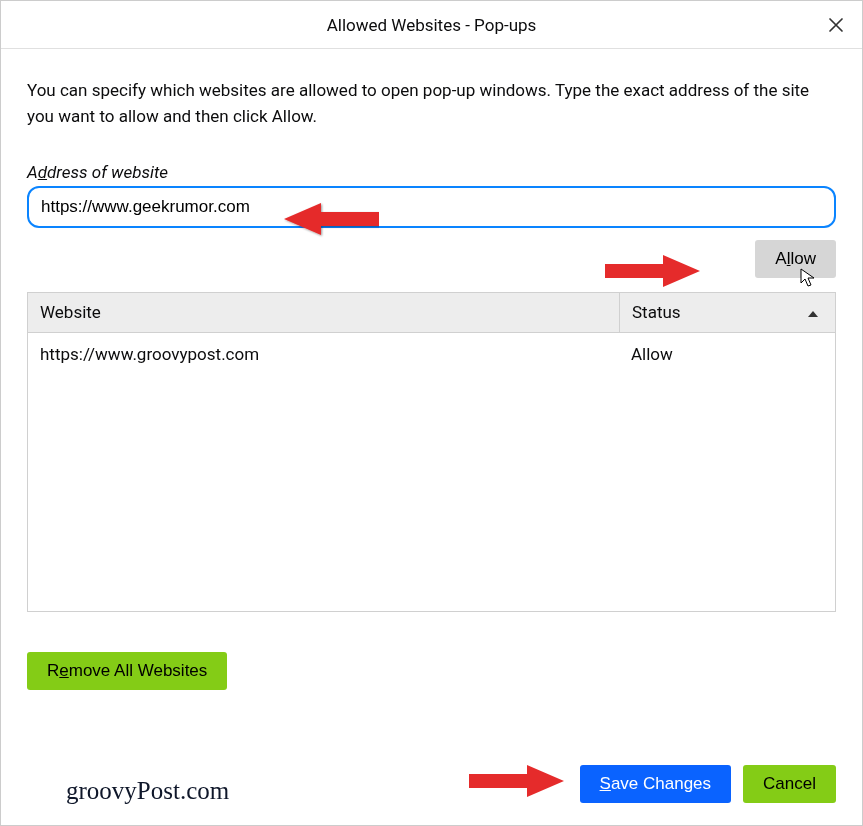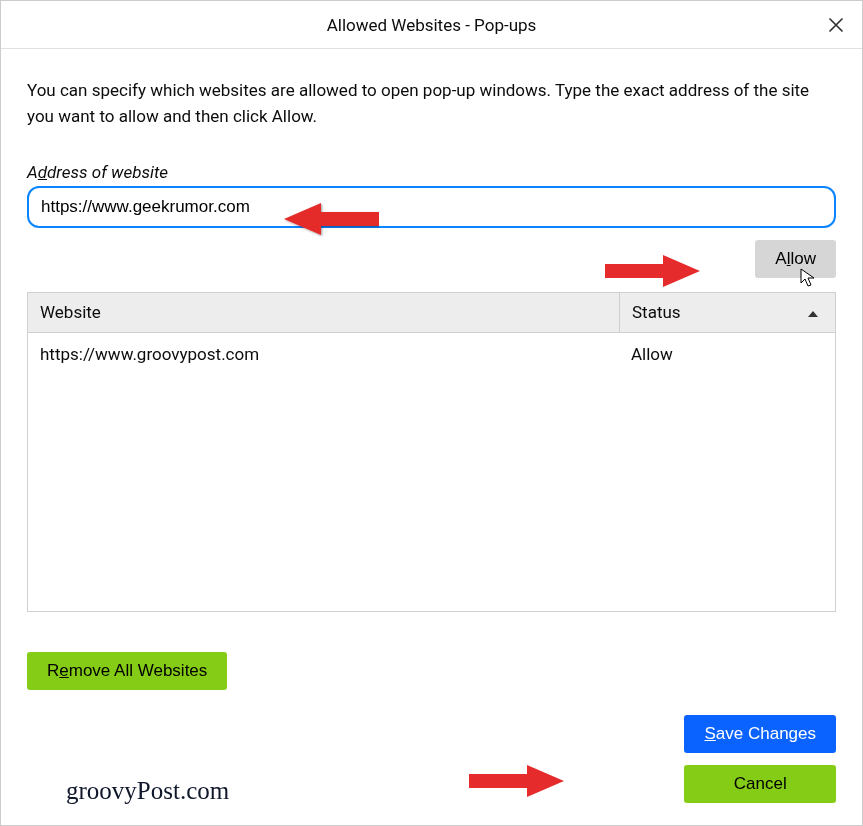--- a/index.html
+++ b/index.html
@@ -161,21 +161,20 @@
       display: flex;
       gap: 10px;
       margin-top: 40px;
     }
     .footer {
       position: absolute;
       bottom: 22px;
       right: 26px;
       display: flex;
       gap: 12px;
-      flex-direction: column;
     }
     .watermark {
       position: absolute;
       bottom: 20px;
       left: 26px;
       font-size: 25px;
       color: #0f172a;
       font-family: Georgia, serif;
       margin-left: 39px;
     }

